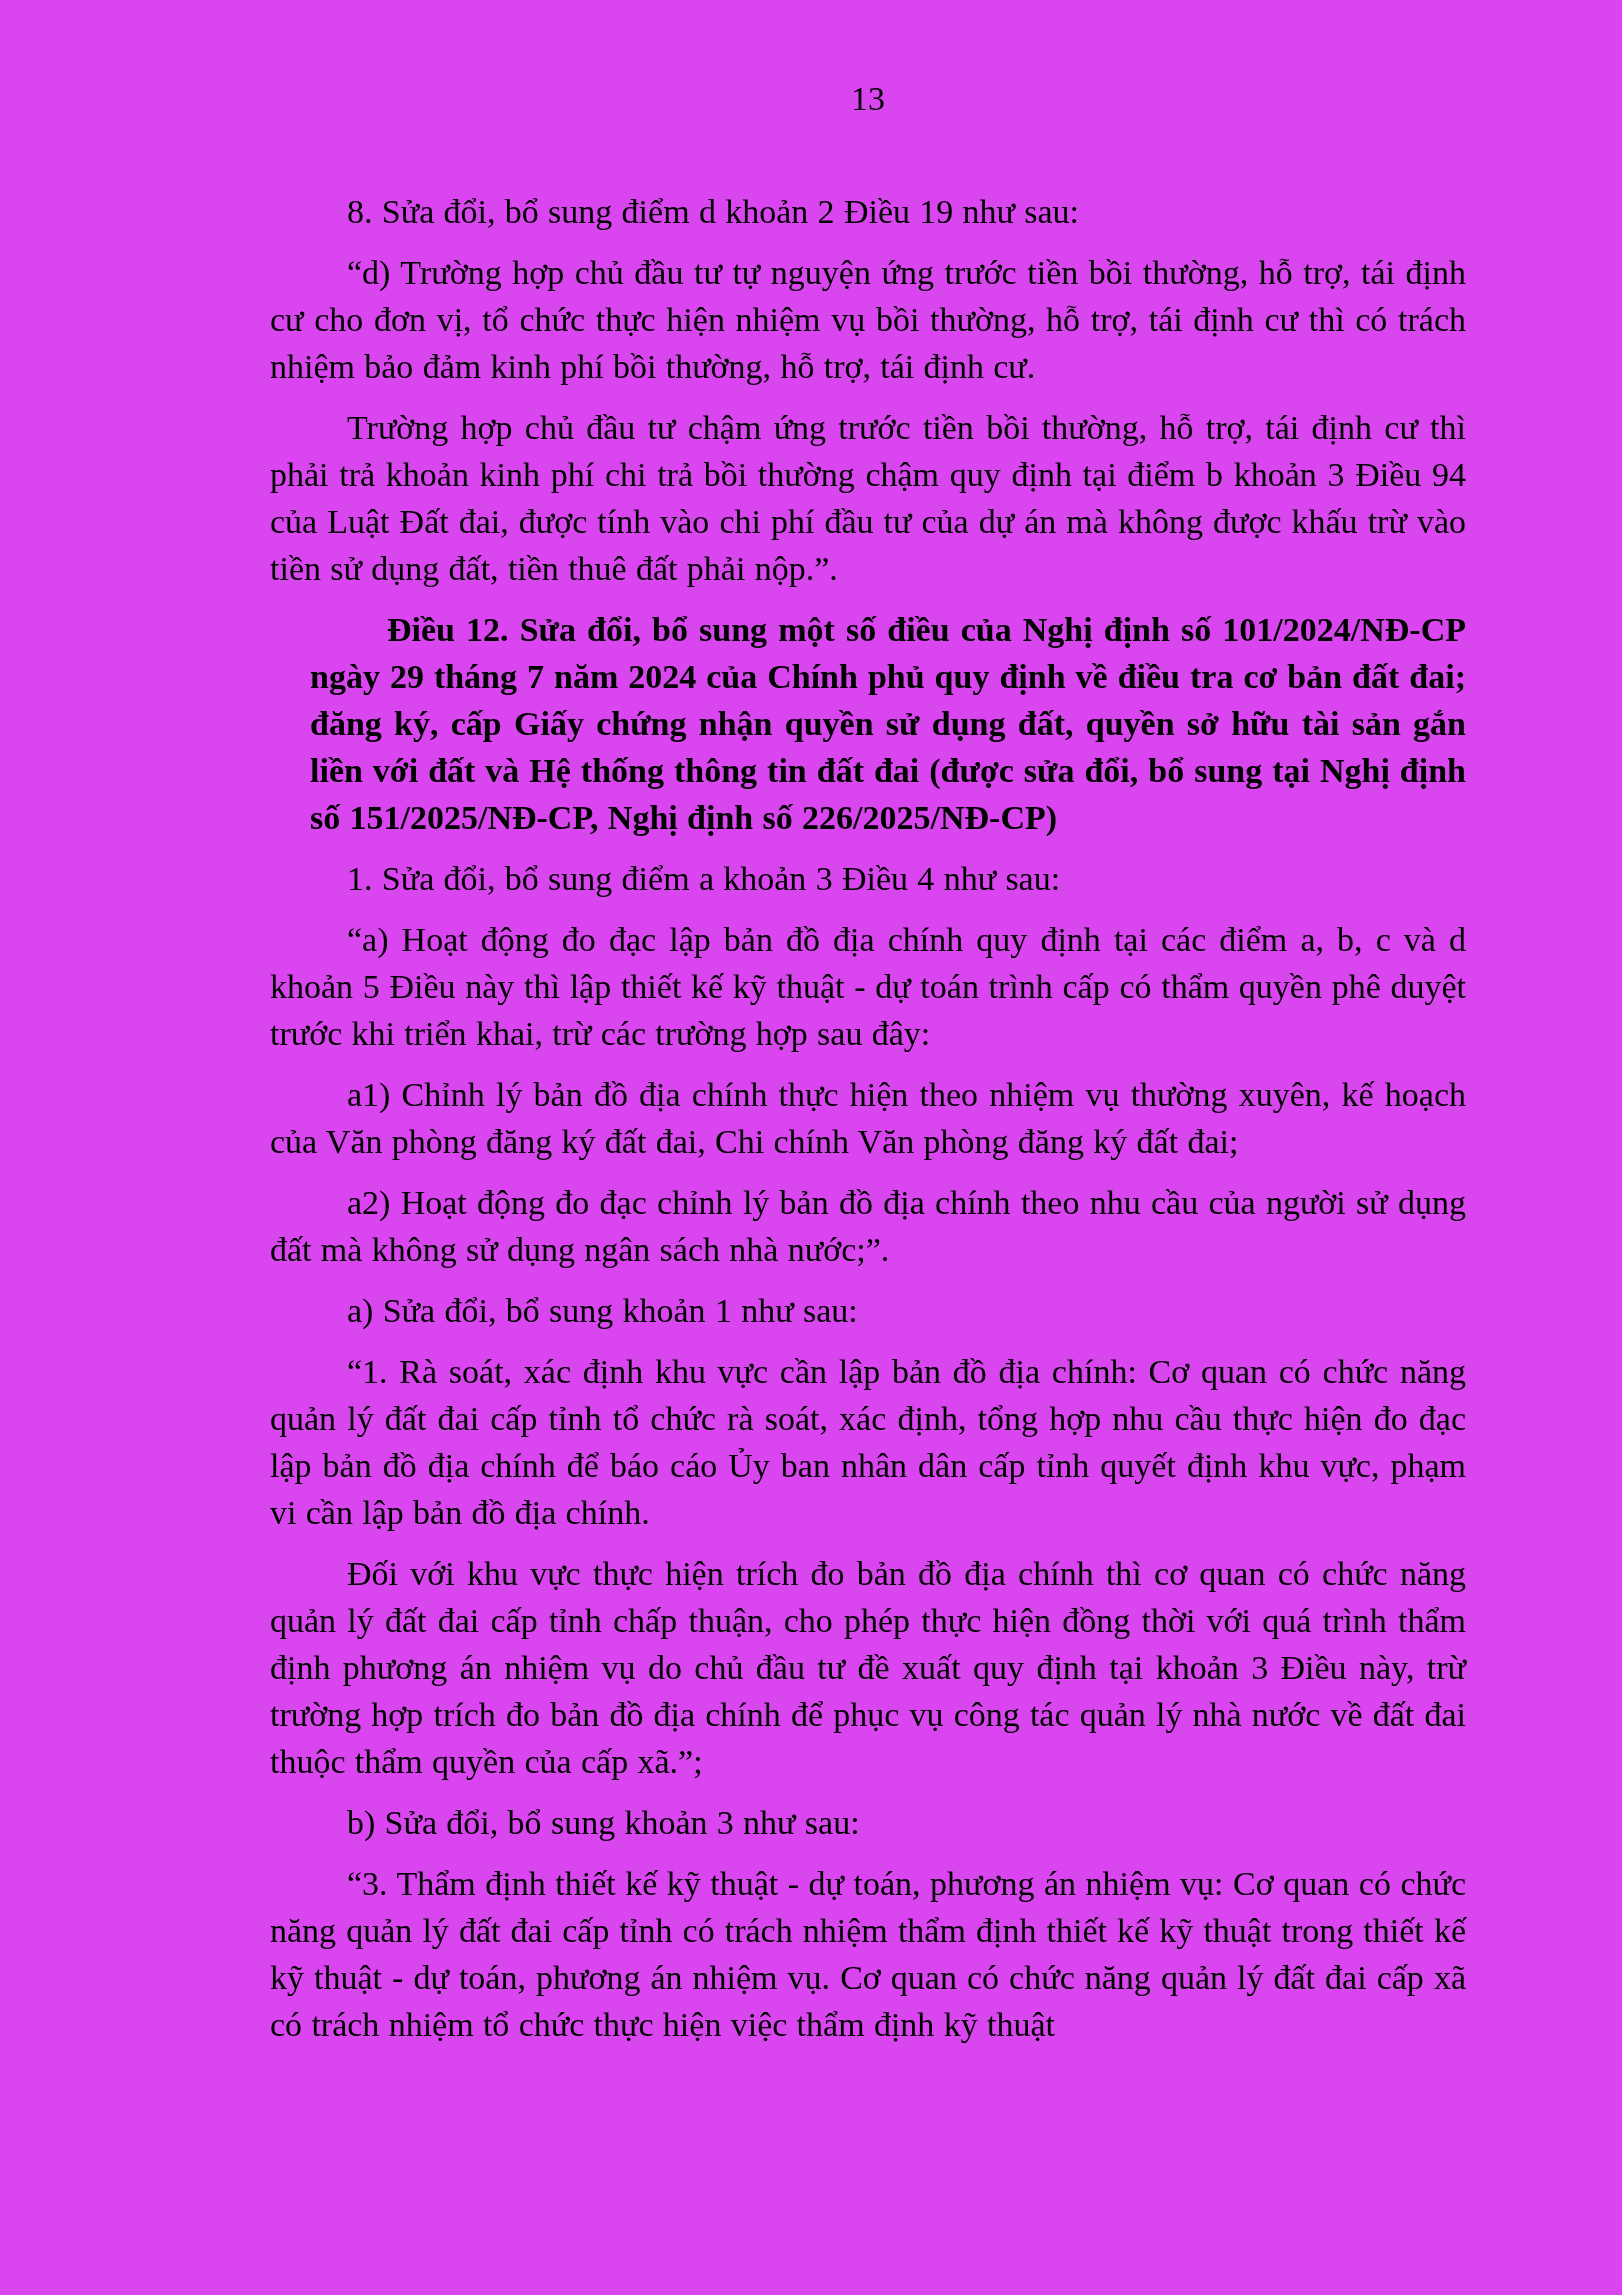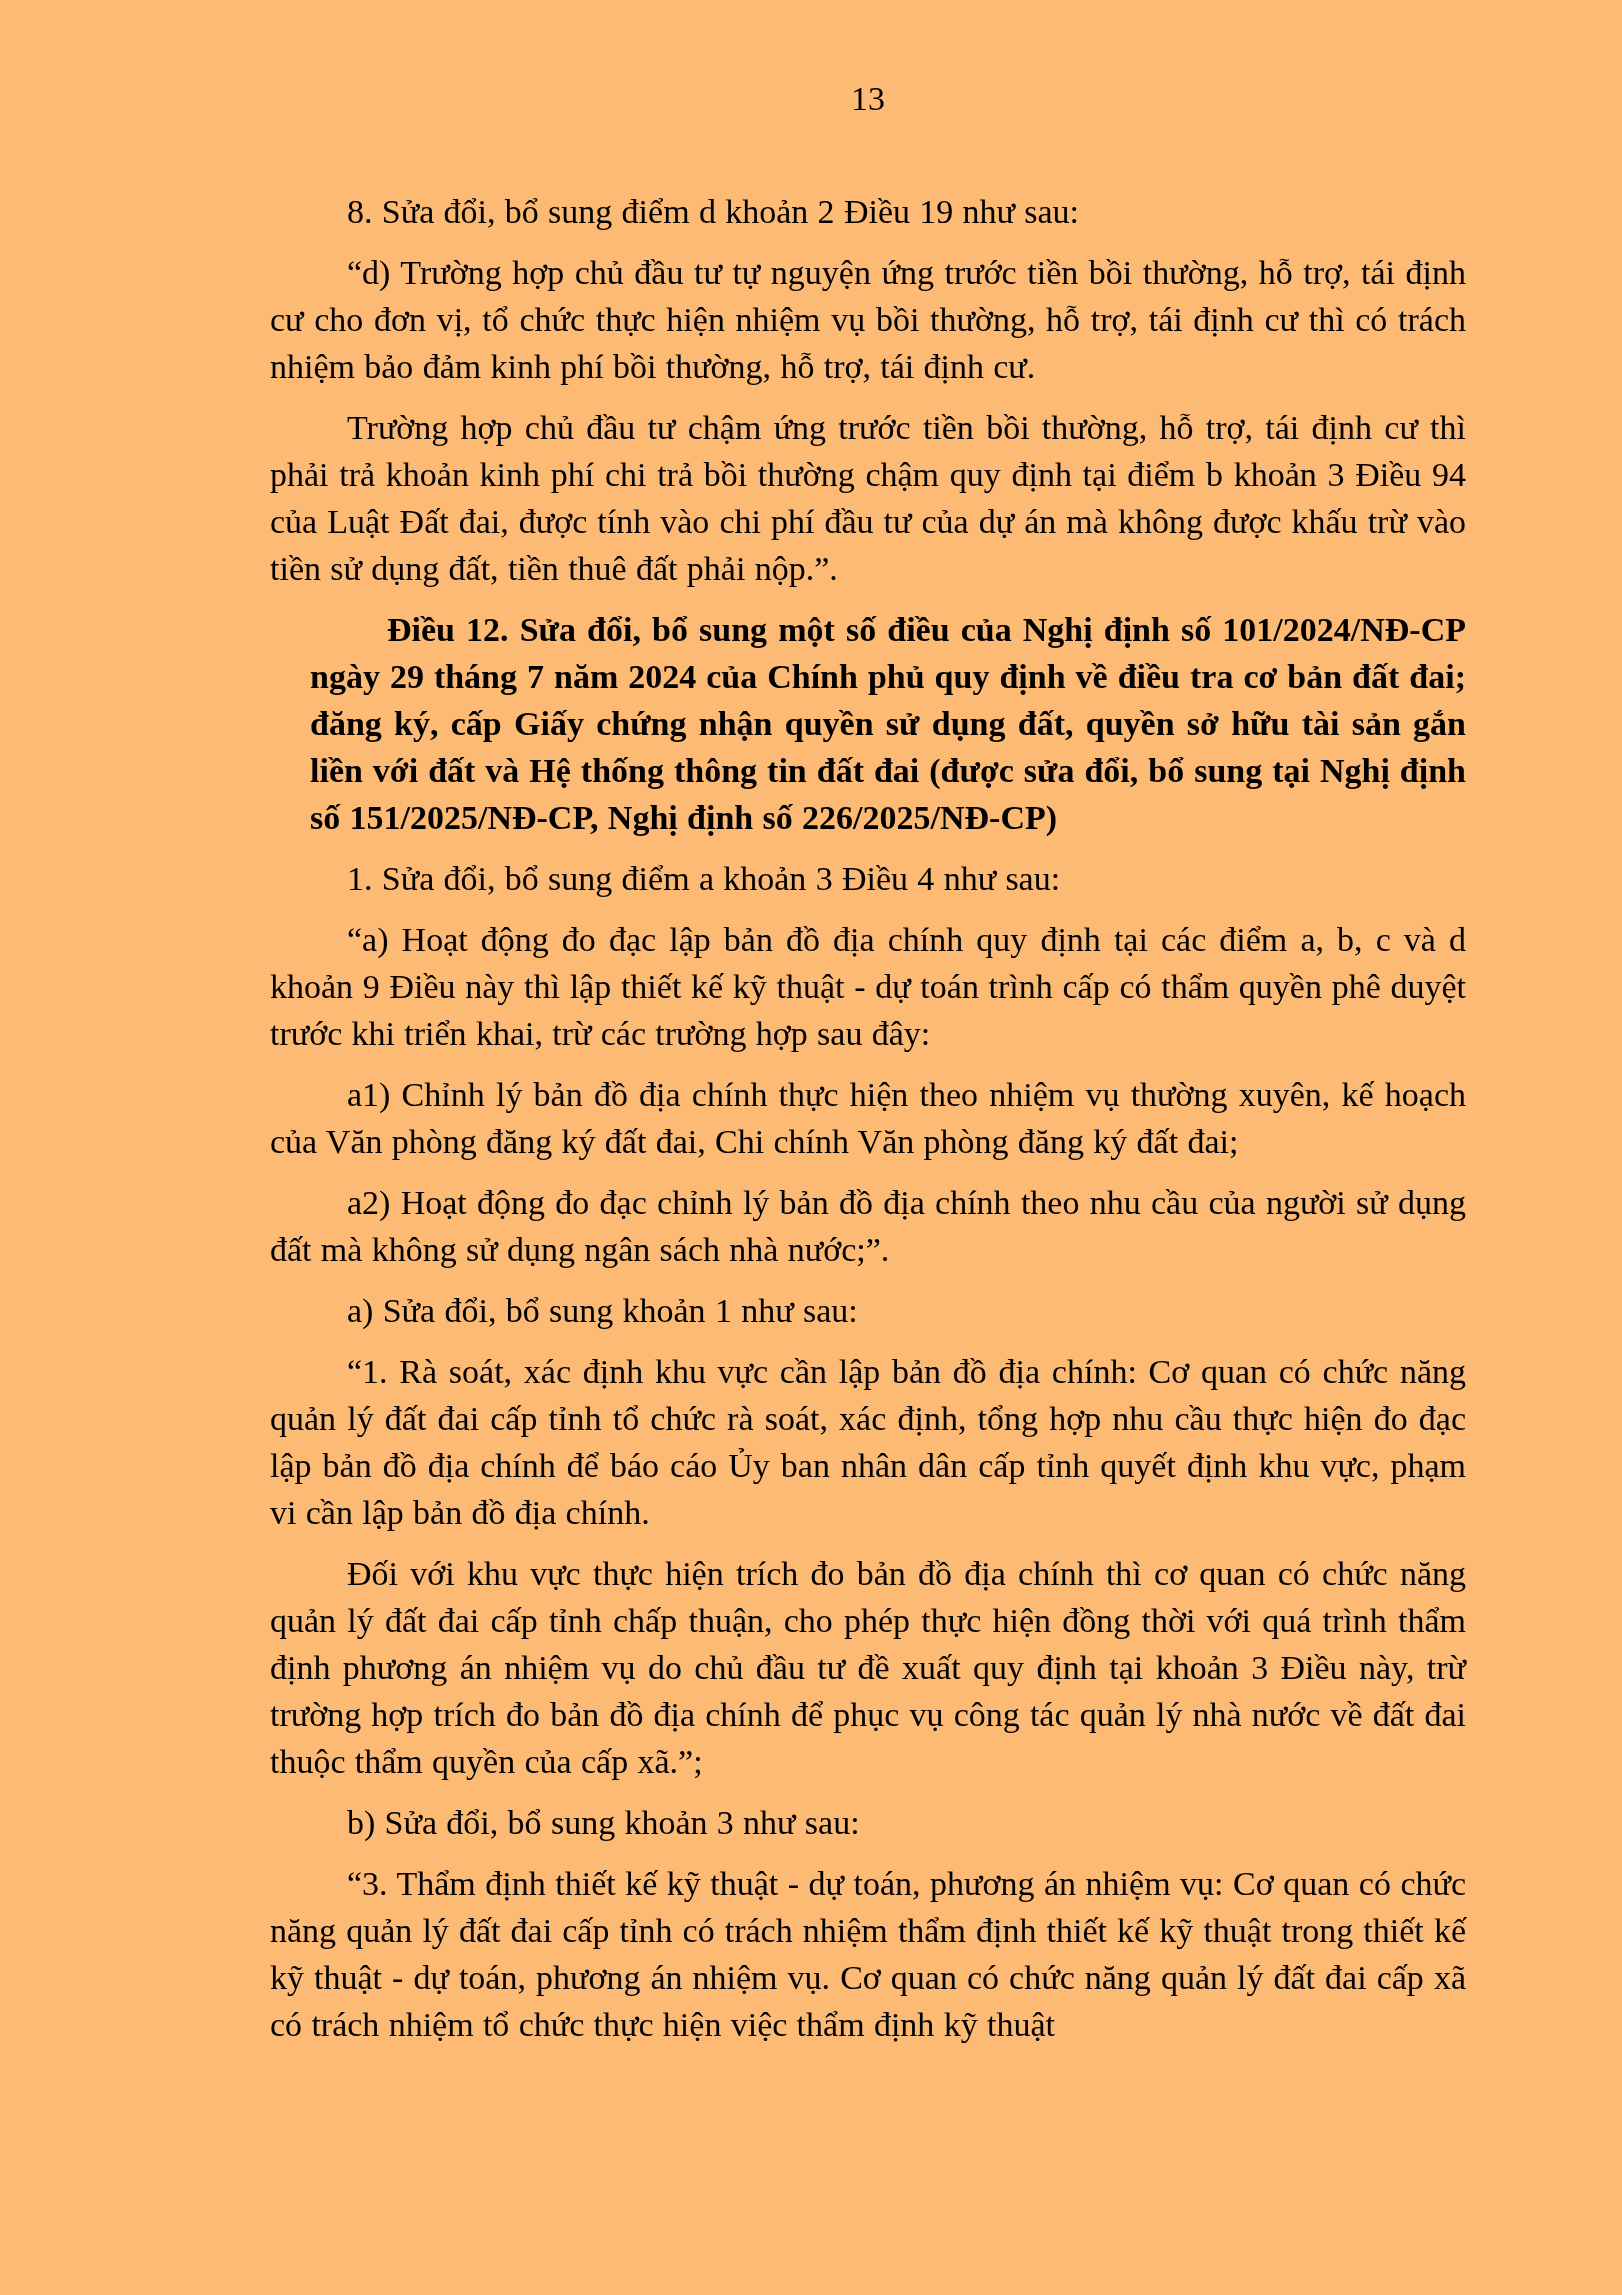--- a/index.html
+++ b/index.html
@@ -11,21 +11,21 @@
     width: 1623px;
     height: 2295px;
     position: relative;
     font-family: "Liberation Serif", "DejaVu Serif", serif;
     color: #000000;
     overflow: hidden;
   }
   .page {
     position: absolute;
     inset: 0;
-    background: #fdba74;
+    background: #d946ef;
   }
   .page-number {
     position: absolute;
     top: 78px;
     left: 270px;
     width: 1196px;
     text-align: center;
     font-size: 34px;
     line-height: 41px;
   }
@@ -54,21 +54,21 @@
 <div class="page">
 
   <div class="page-number">13</div>
 
   <div class="content">
     <p class="para">8. Sửa đổi, bổ sung điểm d khoản 2 Điều 19 như sau:</p>
     <p class="para">“d) Trường hợp chủ đầu tư tự nguyện ứng trước tiền bồi thường, hỗ trợ, tái định cư cho đơn vị, tổ chức thực hiện nhiệm vụ bồi thường, hỗ trợ, tái định cư thì có trách nhiệm bảo đảm kinh phí bồi thường, hỗ trợ, tái định cư.</p>
     <p class="para">Trường hợp chủ đầu tư chậm ứng trước tiền bồi thường, hỗ trợ, tái định cư thì phải trả khoản kinh phí chi trả bồi thường chậm quy định tại điểm b khoản 3 Điều 94 của Luật Đất đai, được tính vào chi phí đầu tư của dự án mà không được khấu trừ vào tiền sử dụng đất, tiền thuê đất phải nộp.”.</p>
     <p class="para heading">Điều 12. Sửa đổi, bổ sung một số điều của Nghị định số 101/2024/NĐ-CP ngày 29 tháng 7 năm 2024 của Chính phủ quy định về điều tra cơ bản đất đai; đăng ký, cấp Giấy chứng nhận quyền sử dụng đất, quyền sở hữu tài sản gắn liền với đất và Hệ thống thông tin đất đai (được sửa đổi, bổ sung tại Nghị định số 151/2025/NĐ-CP, Nghị định số 226/2025/NĐ-CP)</p>
     <p class="para">1. Sửa đổi, bổ sung điểm a khoản 3 Điều 4 như sau:</p>
-    <p class="para">“a) Hoạt động đo đạc lập bản đồ địa chính quy định tại các điểm a, b, c và d khoản 9 Điều này thì lập thiết kế kỹ thuật - dự toán trình cấp có thẩm quyền phê duyệt trước khi triển khai, trừ các trường hợp sau đây:</p>
+    <p class="para">“a) Hoạt động đo đạc lập bản đồ địa chính quy định tại các điểm a, b, c và d khoản 5 Điều này thì lập thiết kế kỹ thuật - dự toán trình cấp có thẩm quyền phê duyệt trước khi triển khai, trừ các trường hợp sau đây:</p>
     <p class="para">a1) Chỉnh lý bản đồ địa chính thực hiện theo nhiệm vụ thường xuyên, kế hoạch của Văn phòng đăng ký đất đai, Chi chính Văn phòng đăng ký đất đai;</p>
     <p class="para">a2) Hoạt động đo đạc chỉnh lý bản đồ địa chính theo nhu cầu của người sử dụng đất mà không sử dụng ngân sách nhà nước;”.</p>
     <p class="para">a) Sửa đổi, bổ sung khoản 1 như sau:</p>
     <p class="para">“1. Rà soát, xác định khu vực cần lập bản đồ địa chính: Cơ quan có chức năng quản lý đất đai cấp tỉnh tổ chức rà soát, xác định, tổng hợp nhu cầu thực hiện đo đạc lập bản đồ địa chính để báo cáo Ủy ban nhân dân cấp tỉnh quyết định khu vực, phạm vi cần lập bản đồ địa chính.</p>
     <p class="para">Đối với khu vực thực hiện trích đo bản đồ địa chính thì cơ quan có chức năng quản lý đất đai cấp tỉnh chấp thuận, cho phép thực hiện đồng thời với quá trình thẩm định phương án nhiệm vụ do chủ đầu tư đề xuất quy định tại khoản 3 Điều này, trừ trường hợp trích đo bản đồ địa chính để phục vụ công tác quản lý nhà nước về đất đai thuộc thẩm quyền của cấp xã.”;</p>
     <p class="para">b) Sửa đổi, bổ sung khoản 3 như sau:</p>
     <p class="para">“3. Thẩm định thiết kế kỹ thuật - dự toán, phương án nhiệm vụ: Cơ quan có chức năng quản lý đất đai cấp tỉnh có trách nhiệm thẩm định thiết kế kỹ thuật trong thiết kế kỹ thuật - dự toán, phương án nhiệm vụ. Cơ quan có chức năng quản lý đất đai cấp xã có trách nhiệm tổ chức thực hiện việc thẩm định kỹ thuật</p>
   </div>
 
 </div>

